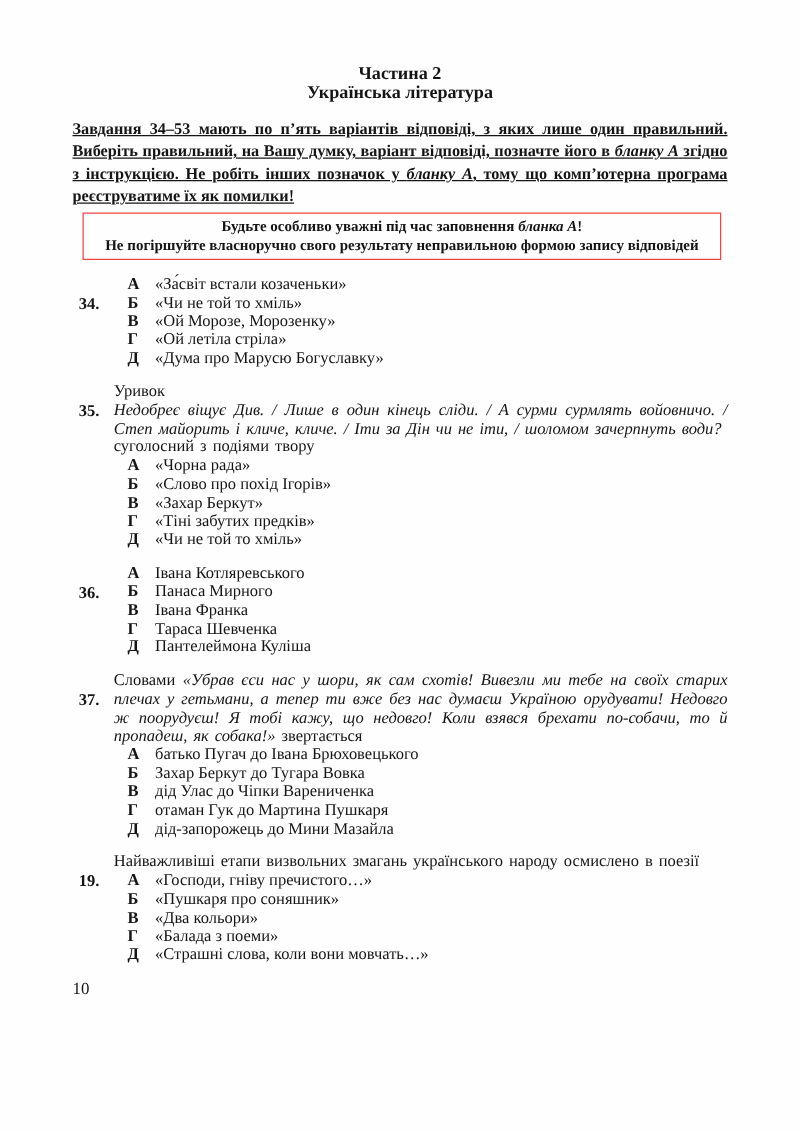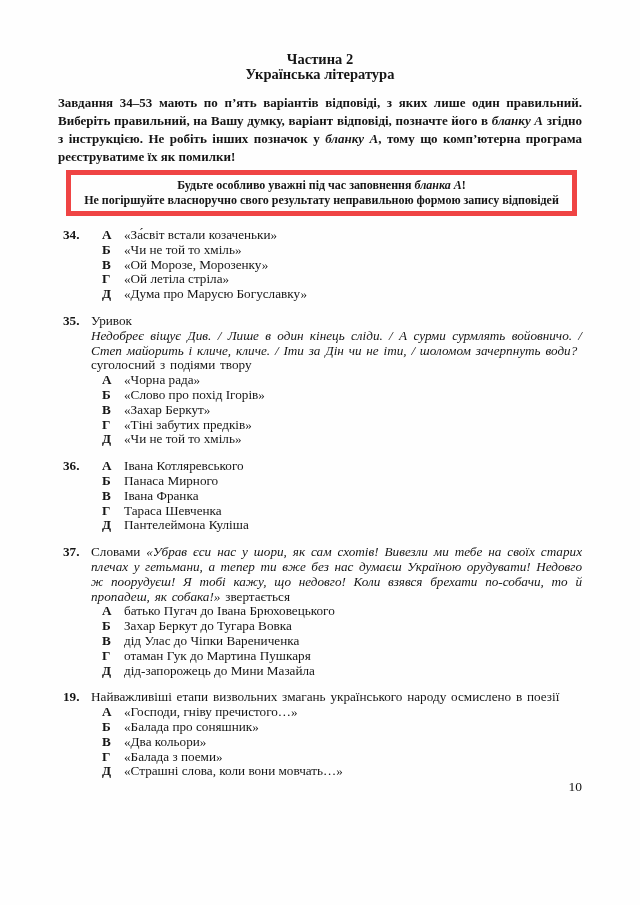--- a/index.html
+++ b/index.html
@@ -20,52 +20,54 @@
     font-weight: bold;
     font-size: 14.5px;
     line-height: 15px;
   }
   .intro {
     margin: 12px 0 0 0;
     font-weight: bold;
     font-size: 13px;
     line-height: 18px;
     text-align: justify;
+    text-decoration: underline;
   }
   .intro i { font-weight: bold; }
   .notice {
     margin: 4px 5px 0 8px;
-    border: 5px solid #ef4444;
+    border: 1px solid #ef4444;
     padding: 3px 10px 4px 10px;
     text-align: center;
     font-weight: bold;
     font-size: 12px;
     line-height: 14.5px;
   }
   .questions { margin-top: 12px; }
   .question {
     position: relative;
     margin: 12px 0 0 5px;
     padding-left: 28px;
     font-size: 13.2px;
     line-height: 14.8px;
   }
   .qnum {
     position: absolute;
-    left: 0; top: 0;
+    left: 0; top: 16px;
     font-weight: bold;
   }
   .stem {
     text-align: justify;
     word-spacing: 1.5px;
   }
   .option { position: relative; padding-left: 33px; }
   .letter { position: absolute; left: 11px; font-weight: bold; }
   .pagenum {
-    text-align: right;
+    margin-top: 12px;
+    text-align: left;
     font-size: 13.5px;
   }
 </style>
 </head>
 <body>
 
 <div class="page">
 
   <div class="title">Частина 2</div>
   <div class="title">Українська література</div>
@@ -120,21 +122,21 @@
           <div class="option"><span class="letter">В</span><span>дід Улас до Чіпки Варениченка</span></div>
           <div class="option"><span class="letter">Г</span><span>отаман Гук до Мартина Пушкаря</span></div>
           <div class="option"><span class="letter">Д</span><span>дід-запорожець до Мини Мазайла</span></div>
         </div>
       </div>
       <div class="question">
         <span class="qnum">19.</span>
         <div class="stem"><span>Найважливіші етапи визвольних змагань українського народу осмислено в поезії</span></div>
         <div class="options">
           <div class="option"><span class="letter">А</span><span>«Господи, гніву пречистого…»</span></div>
-          <div class="option"><span class="letter">Б</span><span>«Балада про соняшник»</span></div>
+          <div class="option"><span class="letter">Б</span><span>«Пушкаря про соняшник»</span></div>
           <div class="option"><span class="letter">В</span><span>«Два кольори»</span></div>
           <div class="option"><span class="letter">Г</span><span>«Балада з поеми»</span></div>
           <div class="option"><span class="letter">Д</span><span>«Страшні слова, коли вони мовчать…»</span></div>
         </div>
       </div>
     </div>
 
   <div class="pagenum">10</div>
 
 </div>

